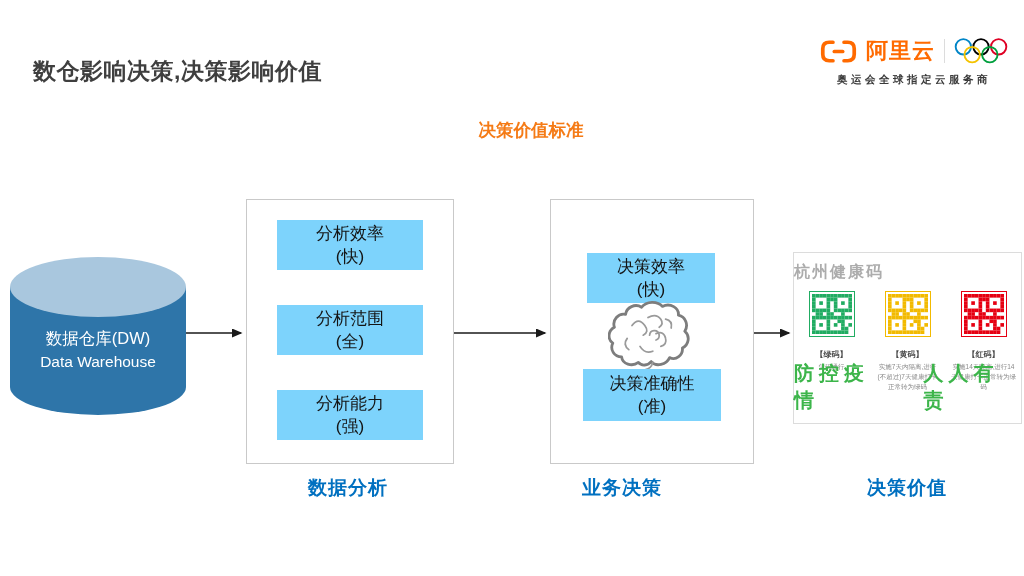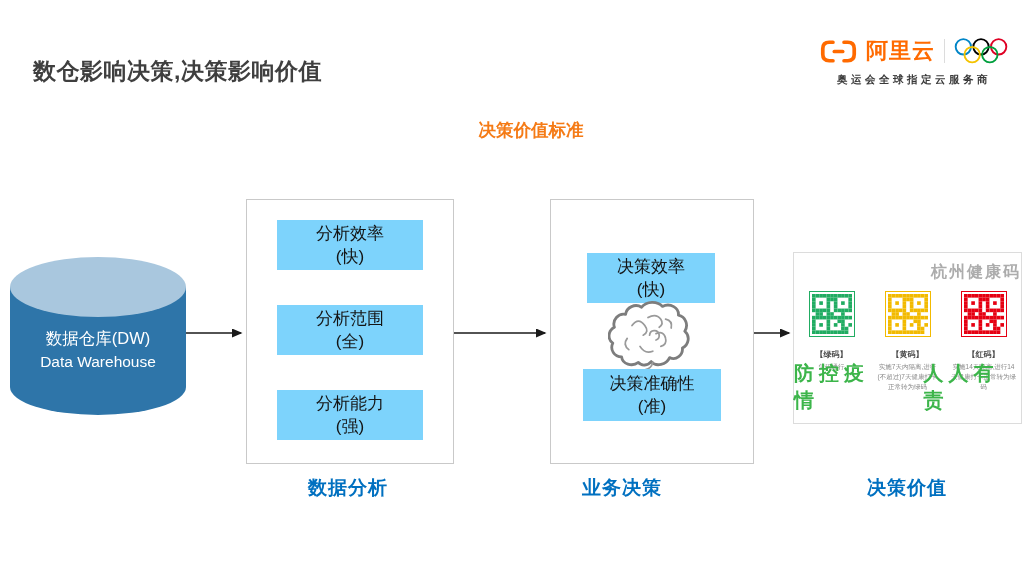--- a/index.html
+++ b/index.html
@@ -32,21 +32,21 @@
              justify-content:center;text-align:center;color:#141414;font-size:17px;line-height:23px;}
   .an-item{left:30px;width:146px;height:50px;}
   .brain{position:absolute;left:50%;top:100px;transform:translateX(-50%);}
   
   .arrows{position:absolute;left:0;top:0;pointer-events:none;}
   
   .flow-label{position:absolute;top:475px;transform:translateX(-50%);
               color:var(--label-blue,#0070C0);font-size:19px;font-weight:bold;letter-spacing:1px;}
   
   .card{position:absolute;left:793px;top:252px;width:227px;height:170px;background:#fff;border:1px solid #dcdcdc;}
-  .card-title{text-align:right;margin-top:9px;color:#ACACAC;font-weight:bold;font-size:16px;letter-spacing:2px;}
+  .card-title{text-align:left;margin-top:9px;color:#ACACAC;font-weight:bold;font-size:16px;letter-spacing:2px;}
   .qr-row{display:flex;justify-content:center;gap:10px;margin-top:8px;}
   .qr-col{width:66px;text-align:center;}
   .qr-frame{display:inline-block;border:1px solid #ccc;padding:2px;line-height:0;background:#fff;}
   .qr-label{font-size:8px;font-weight:bold;color:#4a4a4a;margin-top:11px;}
   .qr-desc{font-size:6.5px;color:#8a8a8a;line-height:1.5;margin-top:2px;}
   .slogan{position:absolute;bottom:9px;left:0;right:0;display:flex;justify-content:center;gap:32px;
           color:var(--slogan-green,#3CB54A);font-weight:bold;font-size:20px;letter-spacing:5px;}
 </style>
 </head>
 <body>

